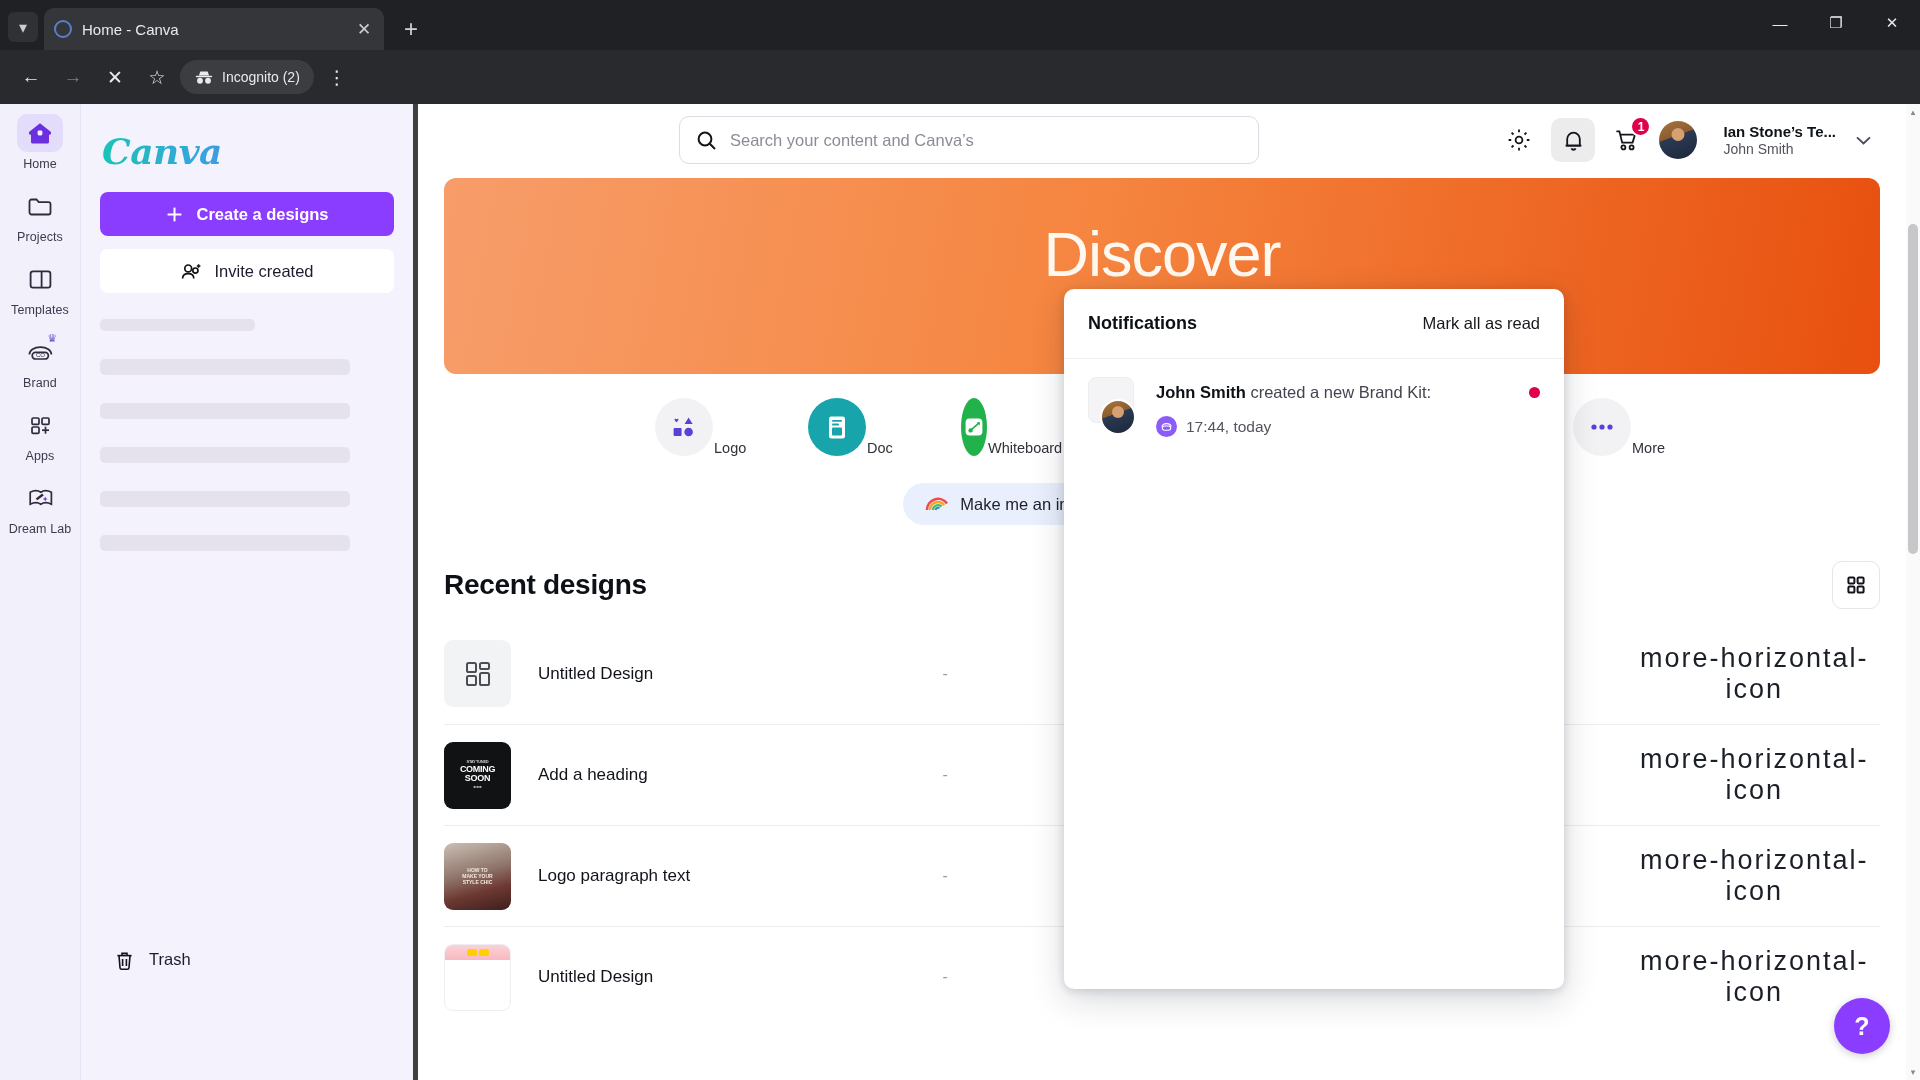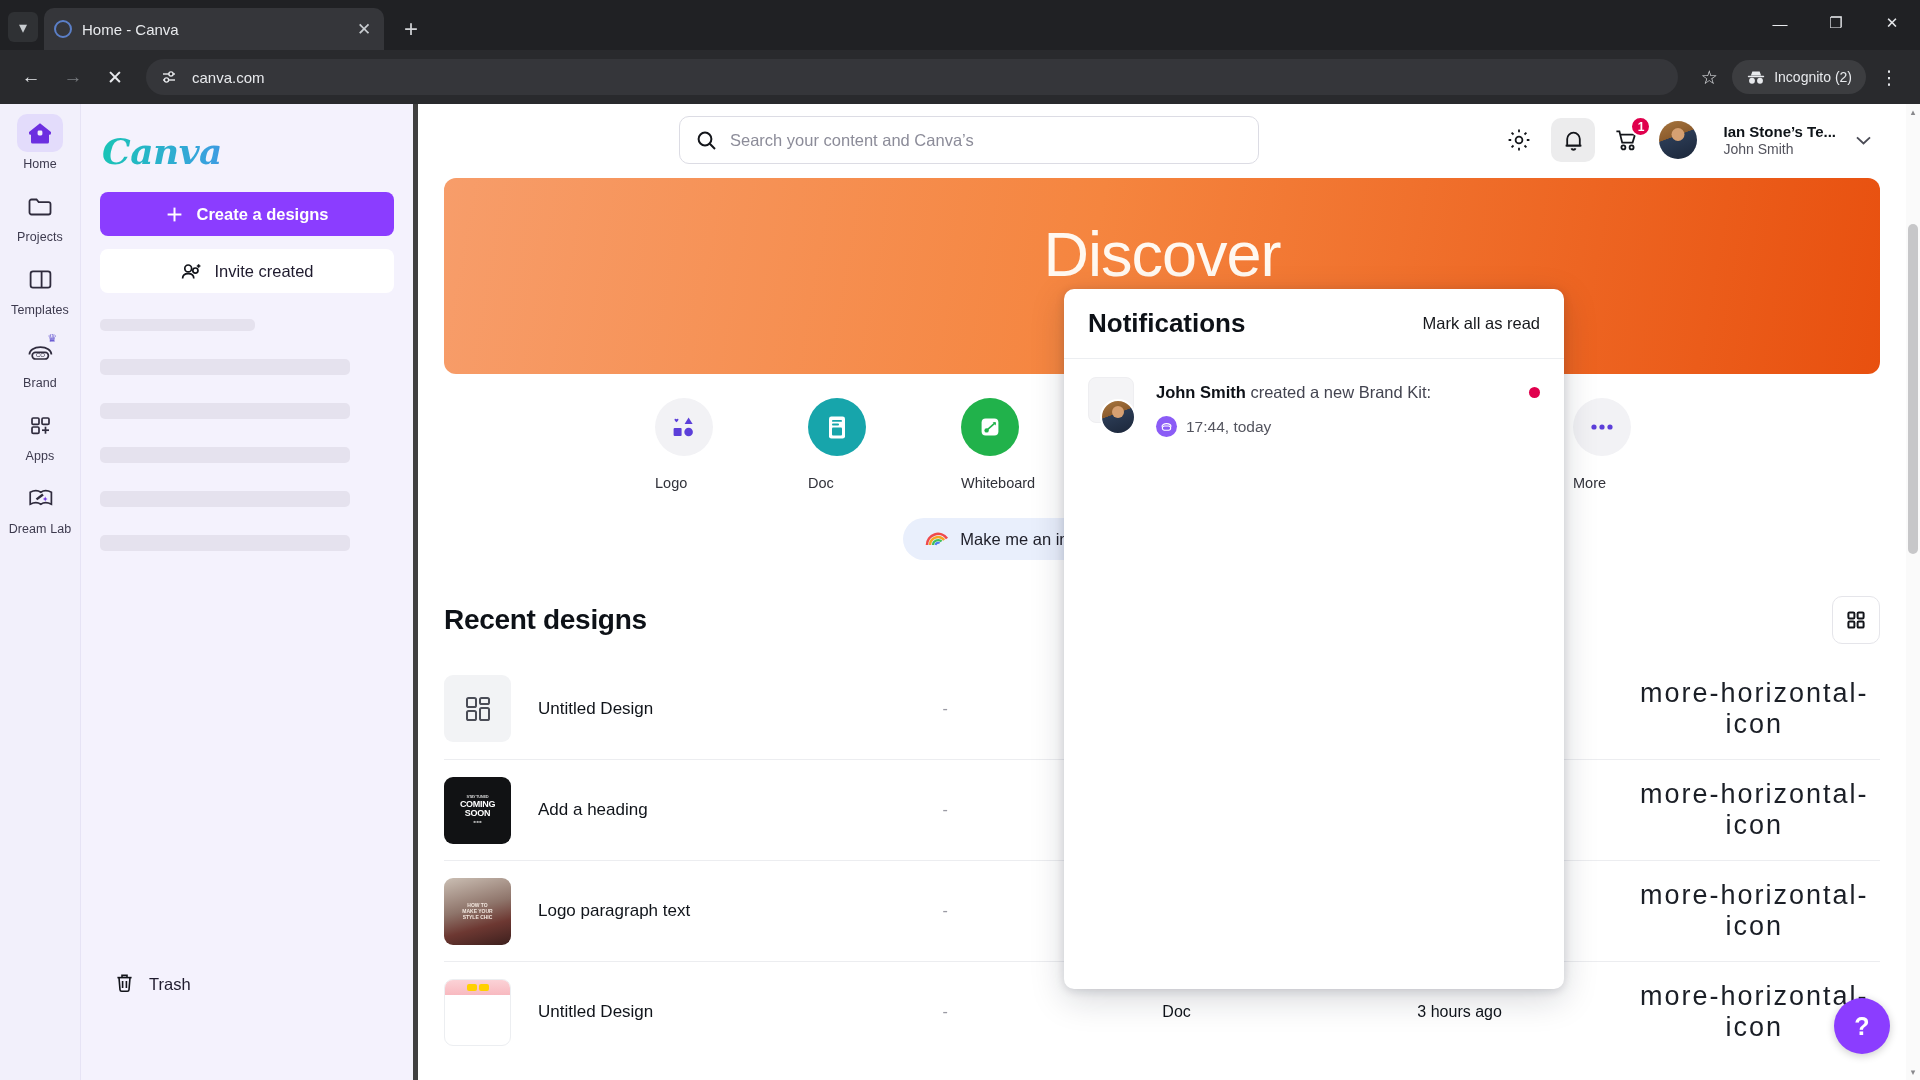--- a/index.html
+++ b/index.html
@@ -113,21 +113,21 @@
     height: 44px; border-radius: 8px; background: #fff; color: #1f1b2e;
     display: flex; align-items: center; justify-content: center; gap: 12px;
     font-size: 16.5px; font-weight: 400;
   }
   .skel { background: #e5e2ee; border-radius: 5px; }
   .skel-wrap { margin-top: 26px; }
   .skel-wrap .skel { margin-bottom: 28px; }
 
   .trash {
     position: absolute; left: 19px; bottom: 86px; width: 299px; height: 44px;
-    display: flex; align-items: flex-end; gap: 14px; padding-left: 14px;
+    display: flex; align-items: flex-start; gap: 14px; padding-left: 14px;
     font-size: 16.5px; color: #1f1b2e; border-radius: 8px;
   }
 
   
   .main {
     position: absolute; left: 418px; top: 0; right: 14px; height: 976px;
     background: #fff; overflow: hidden;
   }
   .topbar { height: 72px; display: flex; align-items: center; padding: 0 26px 0 0; }
   .search {
@@ -174,21 +174,21 @@
   }
   .banner-btn {
     position: absolute; left: 50%; transform: translateX(-50%);
     bottom: 26px; height: 44px; background: #fdf4ec; border-radius: 8px;
     display: flex; align-items: center; padding: 0 22px;
     font-size: 16px; color: #17181b; font-weight: 400; white-space: nowrap;
   }
 
   
   .types { display: flex; justify-content: center; gap: 57px; margin-top: 24px; padding: 0 40px; }
-  .type { display: flex; flex-direction: column; align-items: flex-start; gap: 19px; width: 96px; }
+  .type { display: flex; flex-direction: row; align-items: flex-end; gap: 1px; width: 96px; }
   .type-ico {
     width: 58px; height: 58px; border-radius: 50%;
     display: flex; align-items: center; justify-content: center;
   }
   .type-lbl { font-size: 14.5px; color: #31323a; white-space: nowrap; }
 
   
   .pills { display: flex; justify-content: center; gap: 13px; margin-top: 27px; }
   .pill {
     height: 42px; border-radius: 21px; display: flex; align-items: center;
@@ -224,21 +224,21 @@
   .notif {
     position: absolute; left: 1064px; top: 185px; width: 500px; height: 700px;
     background: #fff; border-radius: 10px;
     box-shadow: 0 2px 10px rgba(16,22,41,.14), 0 10px 34px rgba(16,22,41,.17);
     z-index: 40; overflow: hidden;
   }
   .notif-head {
     height: 70px; display: flex; align-items: center; padding: 0 24px;
     border-bottom: 1px solid #eceef1;
   }
-  .notif-h1 { font-size: 26px; font-weight: 700; color: #0d1117; }
+  .notif-h1 { font-size: 18px; font-weight: 700; color: #0d1117; }
   .notif-mark { margin-left: auto; font-size: 16.5px; color: #16181c; }
   .notif-item { display: flex; padding: 18px 24px 22px 24px; gap: 16px; position: relative; }
   .notif-thumbwrap { width: 52px; height: 52px; position: relative; flex: none; }
   .notif-thumb {
     width: 46px; height: 46px; border-radius: 8px; background: #f4f4f6;
     border: 1px solid #eeeef1;
   }
   .notif-ava {
     position: absolute; left: 12px; top: 22px; width: 36px; height: 36px;
     border-radius: 50%; overflow: hidden; border: 2px solid #fff;
@@ -310,31 +310,20 @@
 
   <div class="toolbar">
     <div class="tb-icon">
       <span>←</span>
     </div>
     <div class="tb-icon dim">
       <span>→</span>
     </div>
     <div class="tb-icon">
       <span>✕</span>
-    </div>
-    <div class="omnibox">
-      <span class="site-icon">
-        <svg width="18" height="18" viewBox="0 0 18 18" fill="none" stroke="#e8eaed" stroke-width="1.4">
-          <line x1="3" y1="6" x2="15" y2="6"></line>
-            <line x1="3" y1="12" x2="15" y2="12"></line>
-          <circle cx="11" cy="6" r="2.1" fill="#292a2d"></circle>
-            <circle cx="6.5" cy="12" r="2.1" fill="#292a2d"></circle>
-        </svg>
-      </span>
-      <span class="url">canva.com</span>
     </div>
     <div class="tb-icon">
       <span>☆</span>
     </div>
     <div class="incognito-chip">
       <svg width="20" height="15" viewBox="0 0 22 16" fill="#e8eaed">
         <path d="M7 1.5h8l1.6 4.3H5.4z"></path>
         <rect x="2" y="6" width="18" height="1.6" rx=".8"></rect>
         <circle cx="6.6" cy="11.6" r="3.2"></circle>
           <circle cx="15.4" cy="11.6" r="3.2"></circle>

